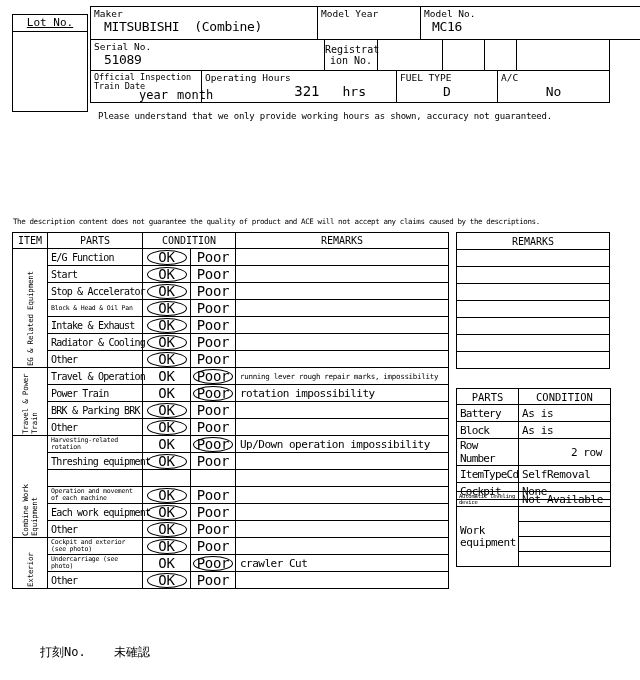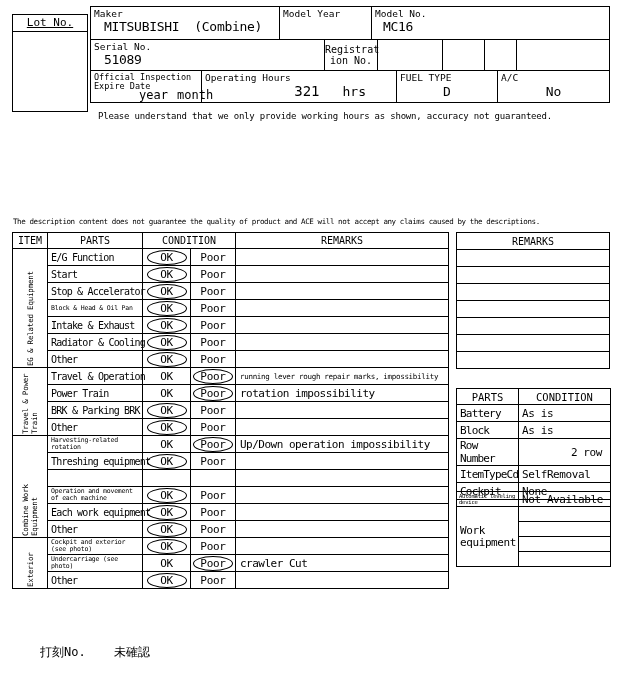--- a/index.html
+++ b/index.html
@@ -32,21 +32,21 @@
   th{font-weight:normal;}
   
   .insp{left:12px;top:232px;width:436px;}
   .insp th{height:15px;font-size:10px;}
   .insp td{height:16px;}
   td.item{padding:0;}
   .itemwrap{display:flex;justify-content:center;align-items:stretch;}
   .vlabel{writing-mode:vertical-rl;transform:rotate(180deg);font-size:7.5px;line-height:9px;white-space:pre-line;letter-spacing:-.2px;}
   td.part{font-size:10px;letter-spacing:-.8px;padding-left:3px;white-space:nowrap;}
   td.part.psmall{font-size:6.5px;letter-spacing:-.2px;line-height:7px;white-space:normal;padding-right:2px;}
-  td.cond{text-align:center;font-size:11px;letter-spacing:-.3px;}
+  td.cond{text-align:center;font-size:14px;letter-spacing:-.3px;}
   .circle{display:inline-block;width:38px;height:13px;line-height:13px;border:1.5px solid #000;border-radius:50%;text-align:center;}
   td.remark{font-size:11px;letter-spacing:-.5px;padding-left:4px;white-space:nowrap;}
   td.remark.rsmall{font-size:7.5px;letter-spacing:-.3px;}
   
   .sideremarks{left:456px;top:232px;width:154px;}
   .sideremarks th{height:16px;font-size:10px;}
   .sideremarks td{height:16px;}
   .sideparts{left:456px;top:388px;width:154px;}
   .sideparts th{height:15px;font-size:10.5px;}
   .sideparts td{height:16px;font-size:11px;letter-spacing:-.8px;}
@@ -63,25 +63,25 @@
 </style>
 </head>
 <body>
 
 <div class="abs lotbox">
   <div class="lothead">Lot No.</div>
 </div>
 
 <div class="abs htable">
   <div class="hrow">
-    <div class="hcell r1" style="width:190px">
+    <div class="hcell r1" style="width:228px">
       <div class="hlabel">Maker</div>
       <div class="hval" style="padding-left:13px">MITSUBISHI  (Combine)</div>
     </div>
-    <div class="hcell r1" style="width:93px">
+    <div class="hcell r1" style="width:104px">
       <div class="hlabel">Model Year</div>
       <div class="hval"></div>
     </div>
     <div class="hcell r1" style="width:239px">
       <div class="hlabel">Model No.</div>
       <div class="hval" style="padding-left:11px">MC16</div>
     </div>
   </div>
   <div class="hrow">
     <div class="hcell r2" style="width:235px">
@@ -91,21 +91,21 @@
     <div class="hcell r2 regcell" style="width:54px">Registrat
 ion No.</div>
     <div class="hcell r2" style="width:66px"></div>
     <div class="hcell r2" style="width:43px"></div>
     <div class="hcell r2" style="width:33px"></div>
     <div class="hcell r2" style="width:94px"></div>
   </div>
   <div class="hrow">
     <div class="hcell r3" style="width:112px">
       <div class="hlabel" style="font-size:8.5px;line-height:9px">Official Inspection
-Expire Date</div>
+Train Date</div>
       <span class="smallword" style="left:48px">year</span>
       <span class="smallword" style="left:86px">month</span>
     </div>
     <div class="hcell r3" style="width:196px">
       <div class="hlabel">Operating Hours</div>
       <div class="hours"><span>321</span><span class="unit">hrs</span></div>
     </div>
     <div class="hcell r3" style="width:102px">
       <div class="hlabel">FUEL TYPE</div>
       <div class="cellvalmid">D</div>

